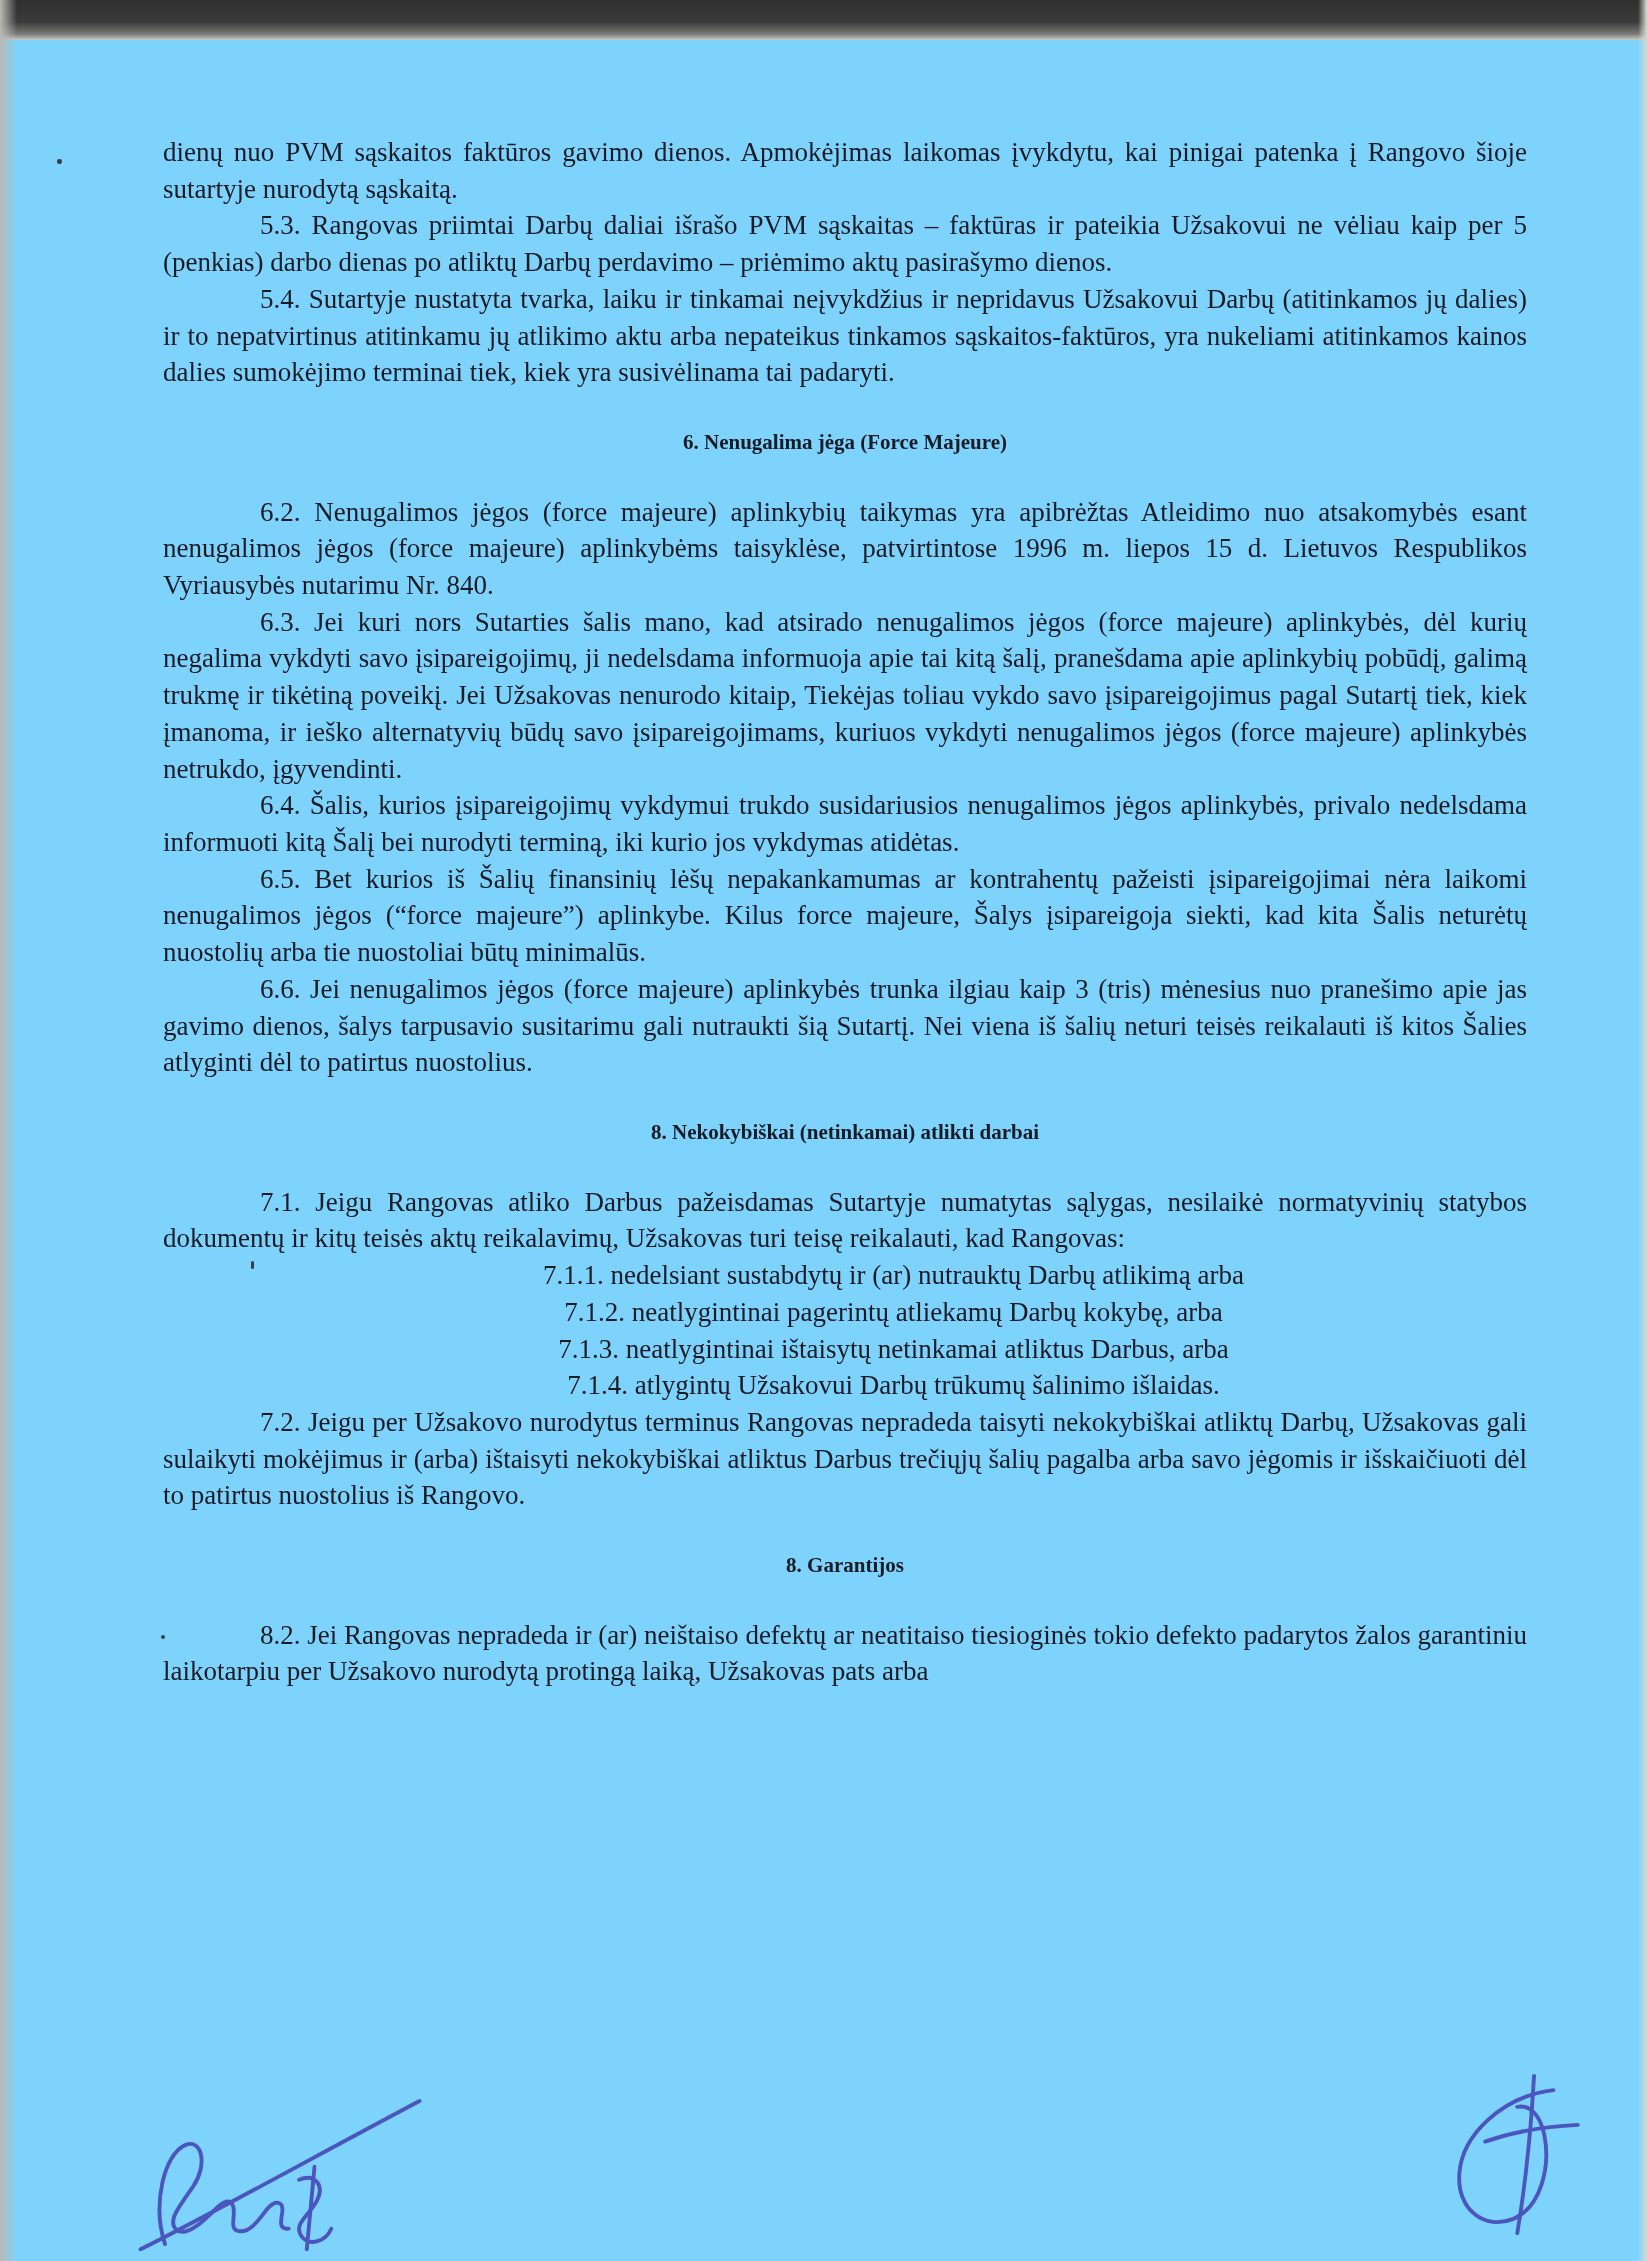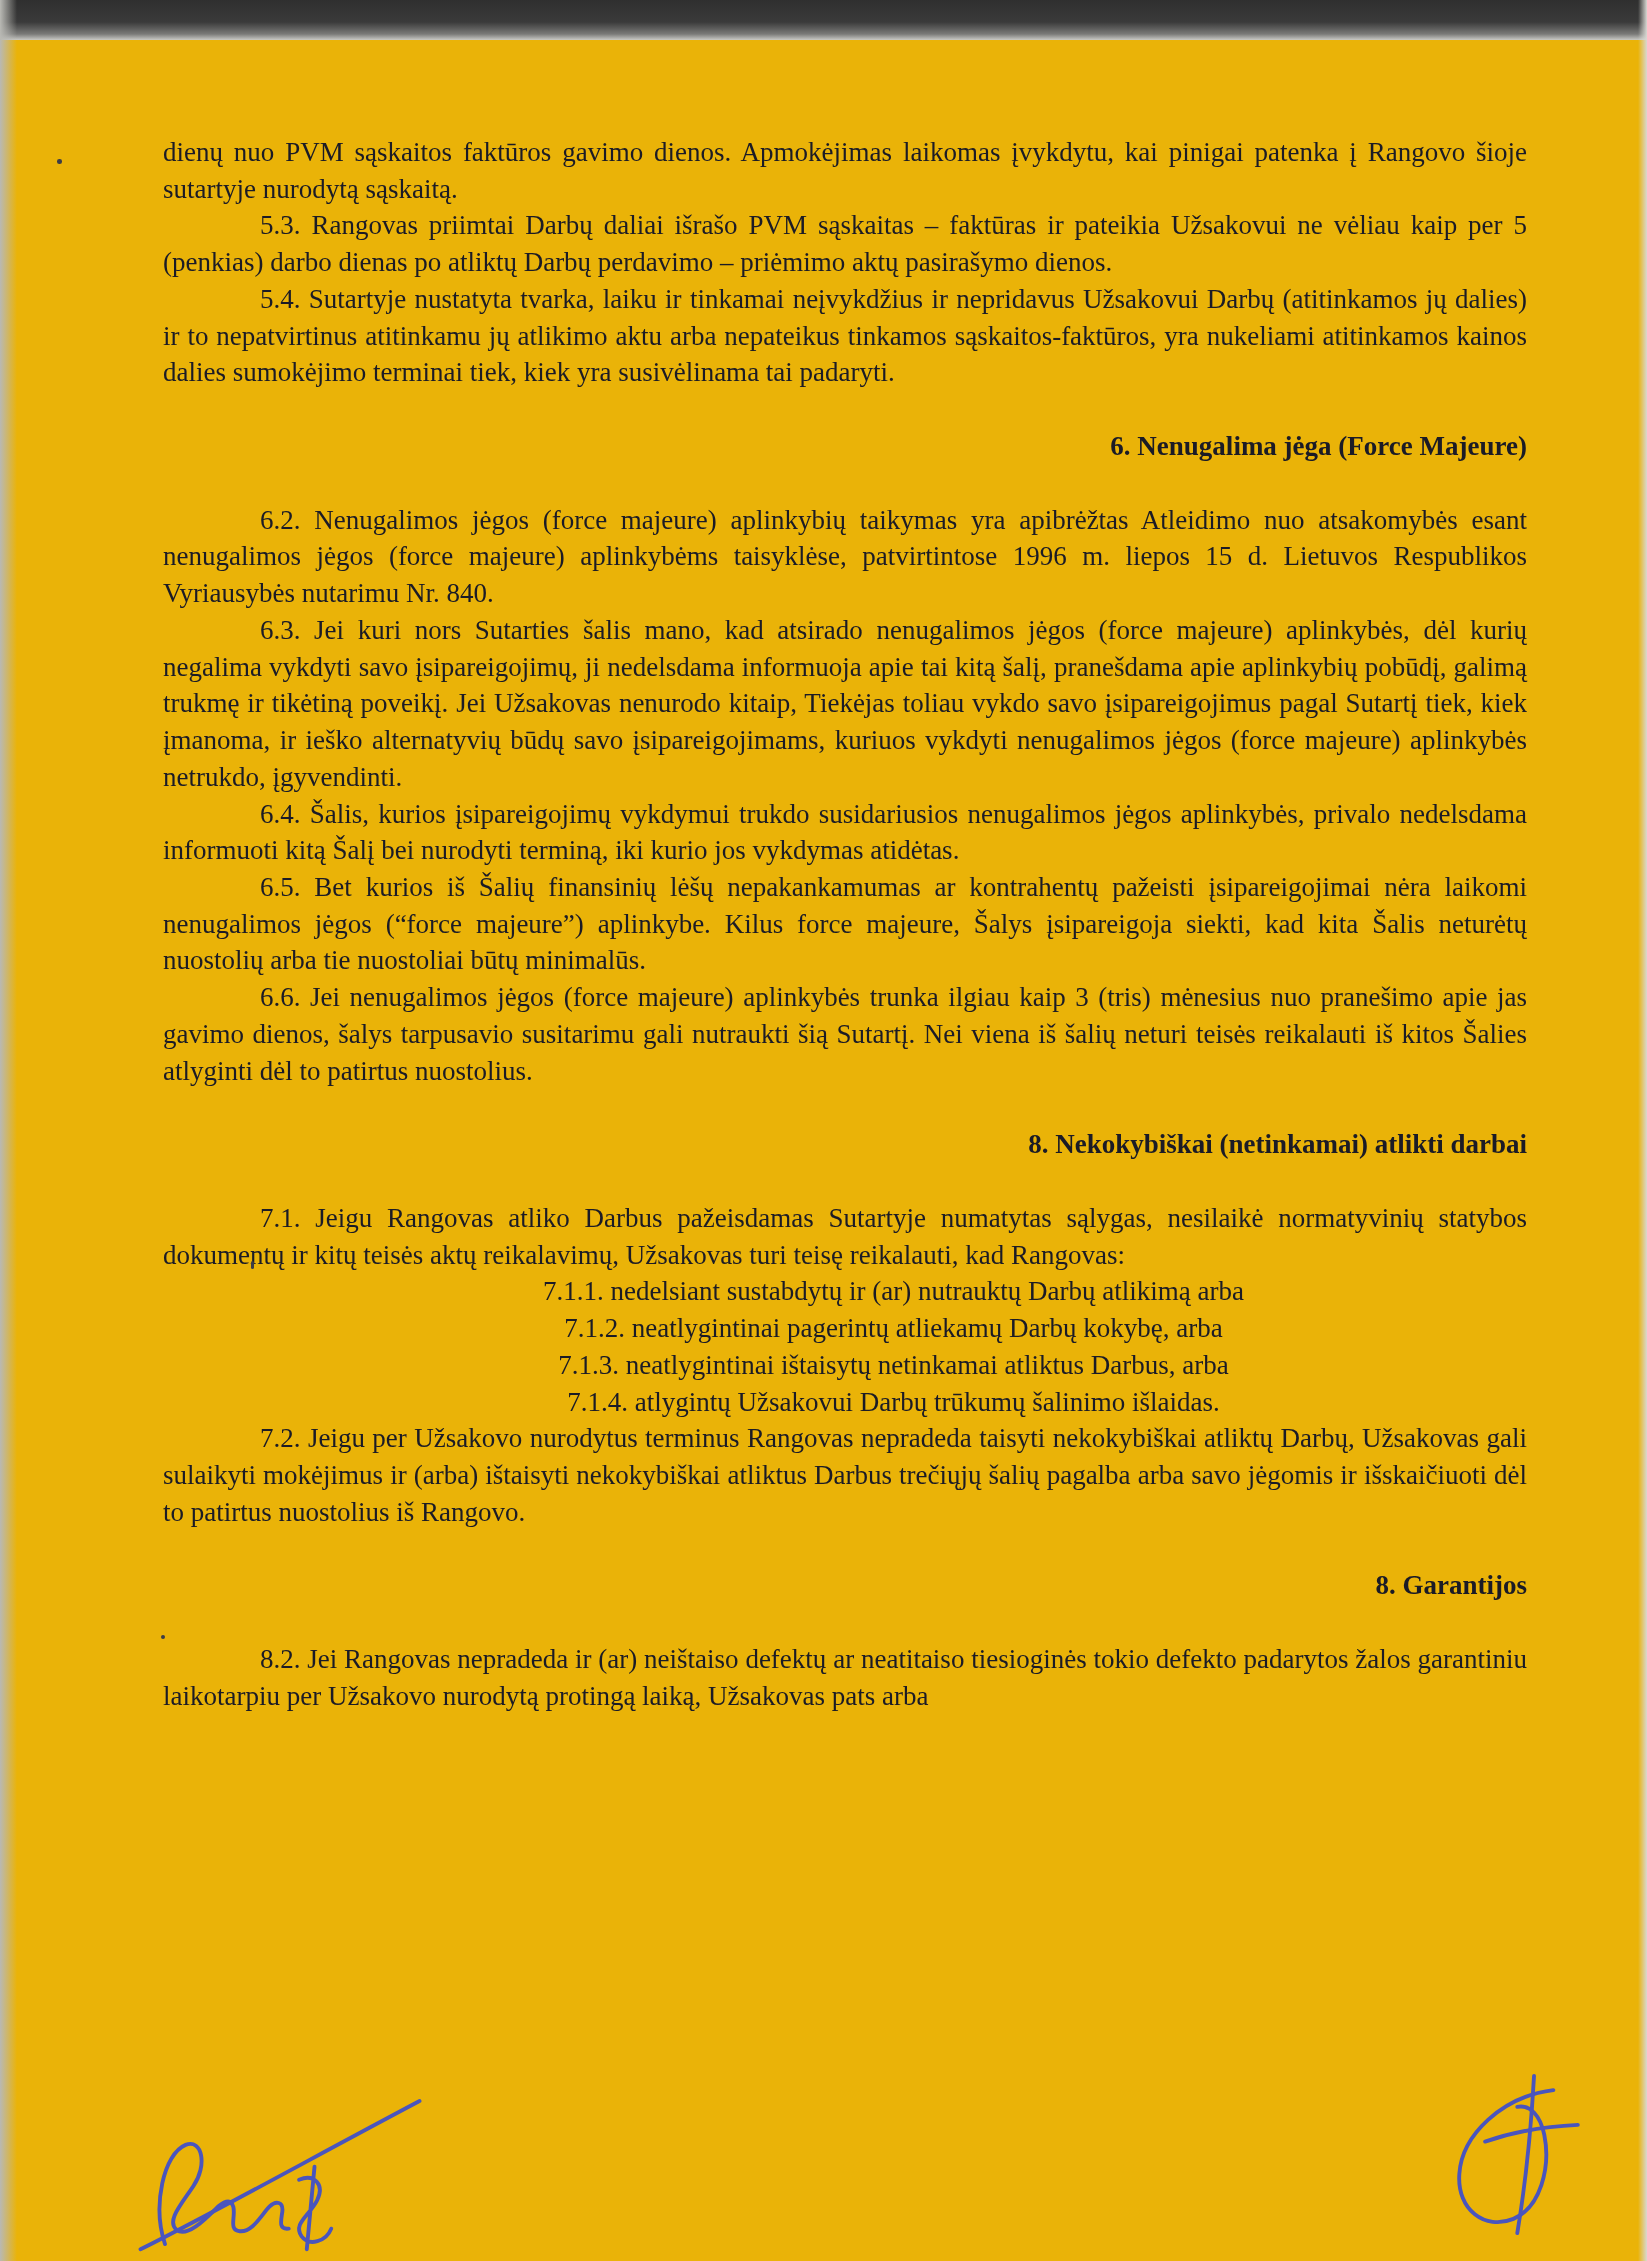--- a/index.html
+++ b/index.html
@@ -1,20 +1,20 @@
 <!DOCTYPE html>
 <html style="font-size:10.3px"><head>
 <meta charset="utf-8">
 <style>
   html, body { margin: 0; padding: 0; background: #9a9a98; }
   .page {
     position: relative;
     width: 1647px;
     height: 2261px;
-    background: #eab308;
+    background: #7dd3fc;
     overflow: hidden;
     font-family: "Liberation Serif", serif;
     color: #1b1b26;
   }
   .scan-top-edge {
     position: absolute; left: 0; top: 0; width: 100%; height: 40px;
     background: linear-gradient(to bottom, #2f2f2f 0%, #3a3a3a 55%, #7a7a78 85%, #c9c9c5 100%);
   }
   .scan-left-edge {
     position: absolute; left: 0; top: 0; width: 17px; height: 100%;
@@ -33,23 +33,23 @@
     line-height: 1.36;
   }
   .doc-body p, .doc-body h3 { margin: 0; padding: 0; }
   .paragraph {
     text-align: justify;
     text-justify: inter-word;
     text-indent: 97px;
   }
   .paragraph.no-indent { text-indent: 0; }
   .heading {
-    text-align: right;
+    text-align: center;
     font-weight: bold;
-    font-size: 27px;
+    font-size: 21px;
     margin: 37px 0 37px 0 !important;
     text-indent: 0;
   }
   .subitem {
     text-align: center;
     text-indent: 97px;
   }
   .scan-speck {
     position: absolute; background: #3c3c46; border-radius: 50%;
   }

